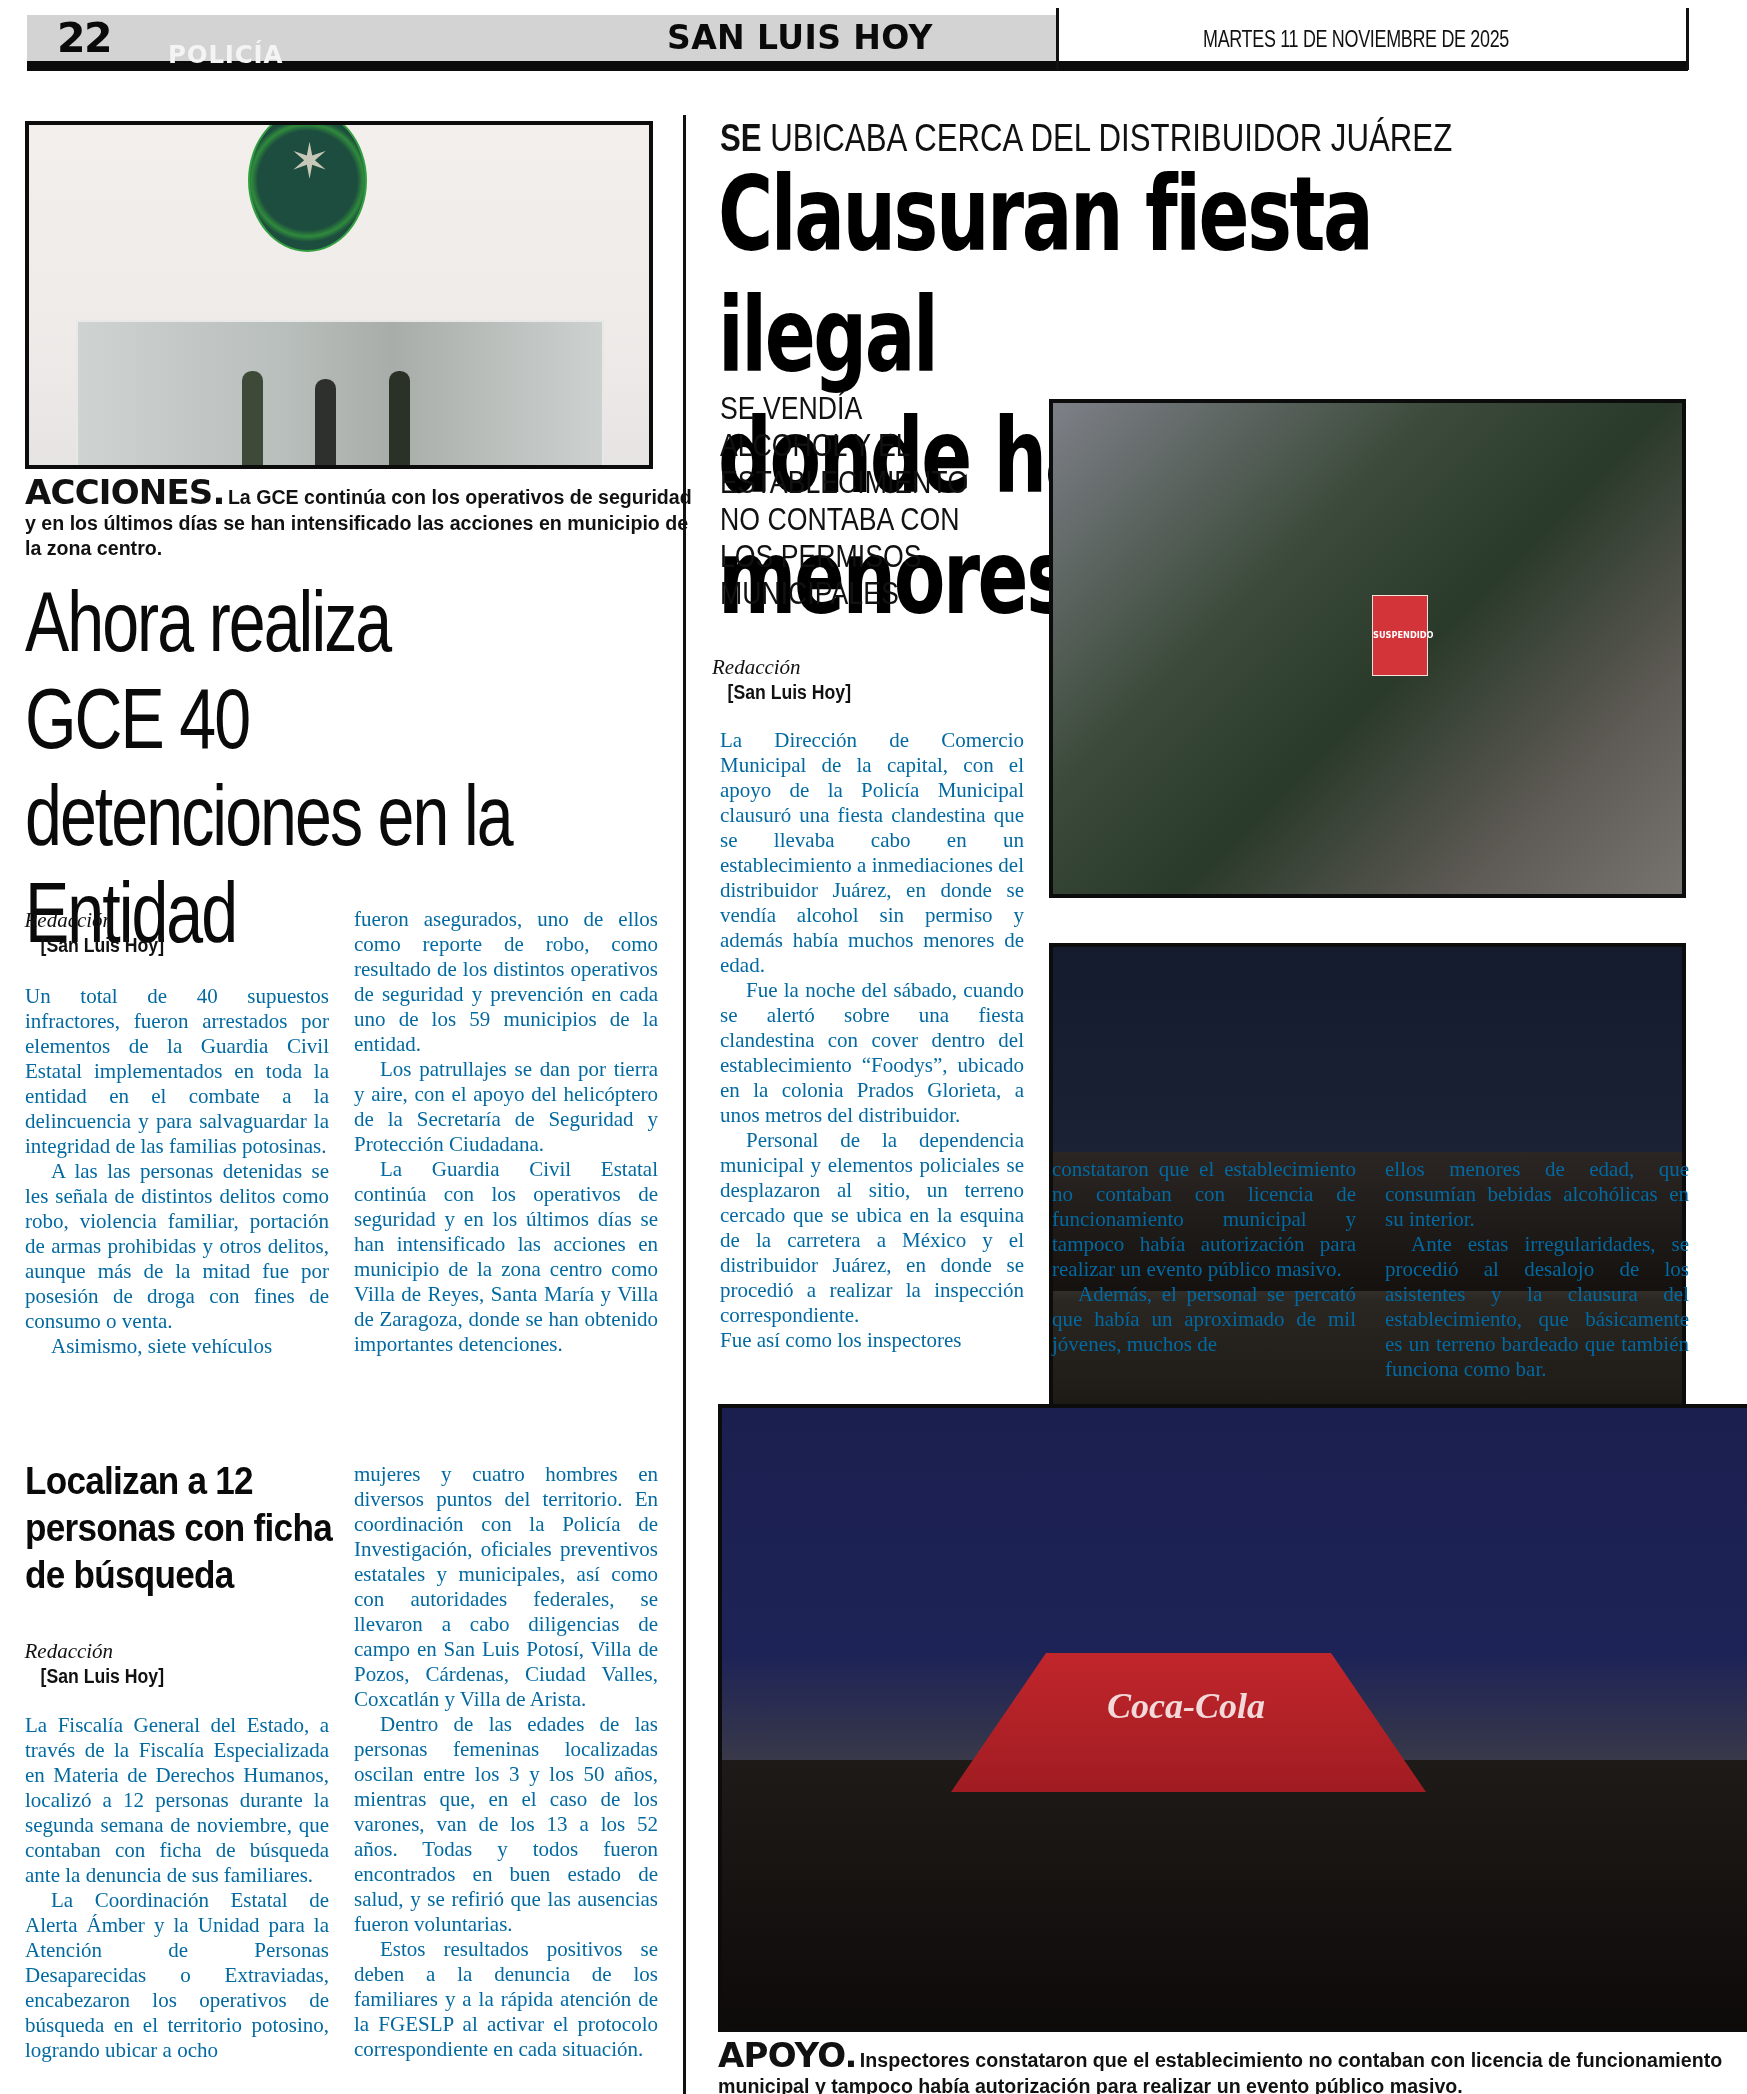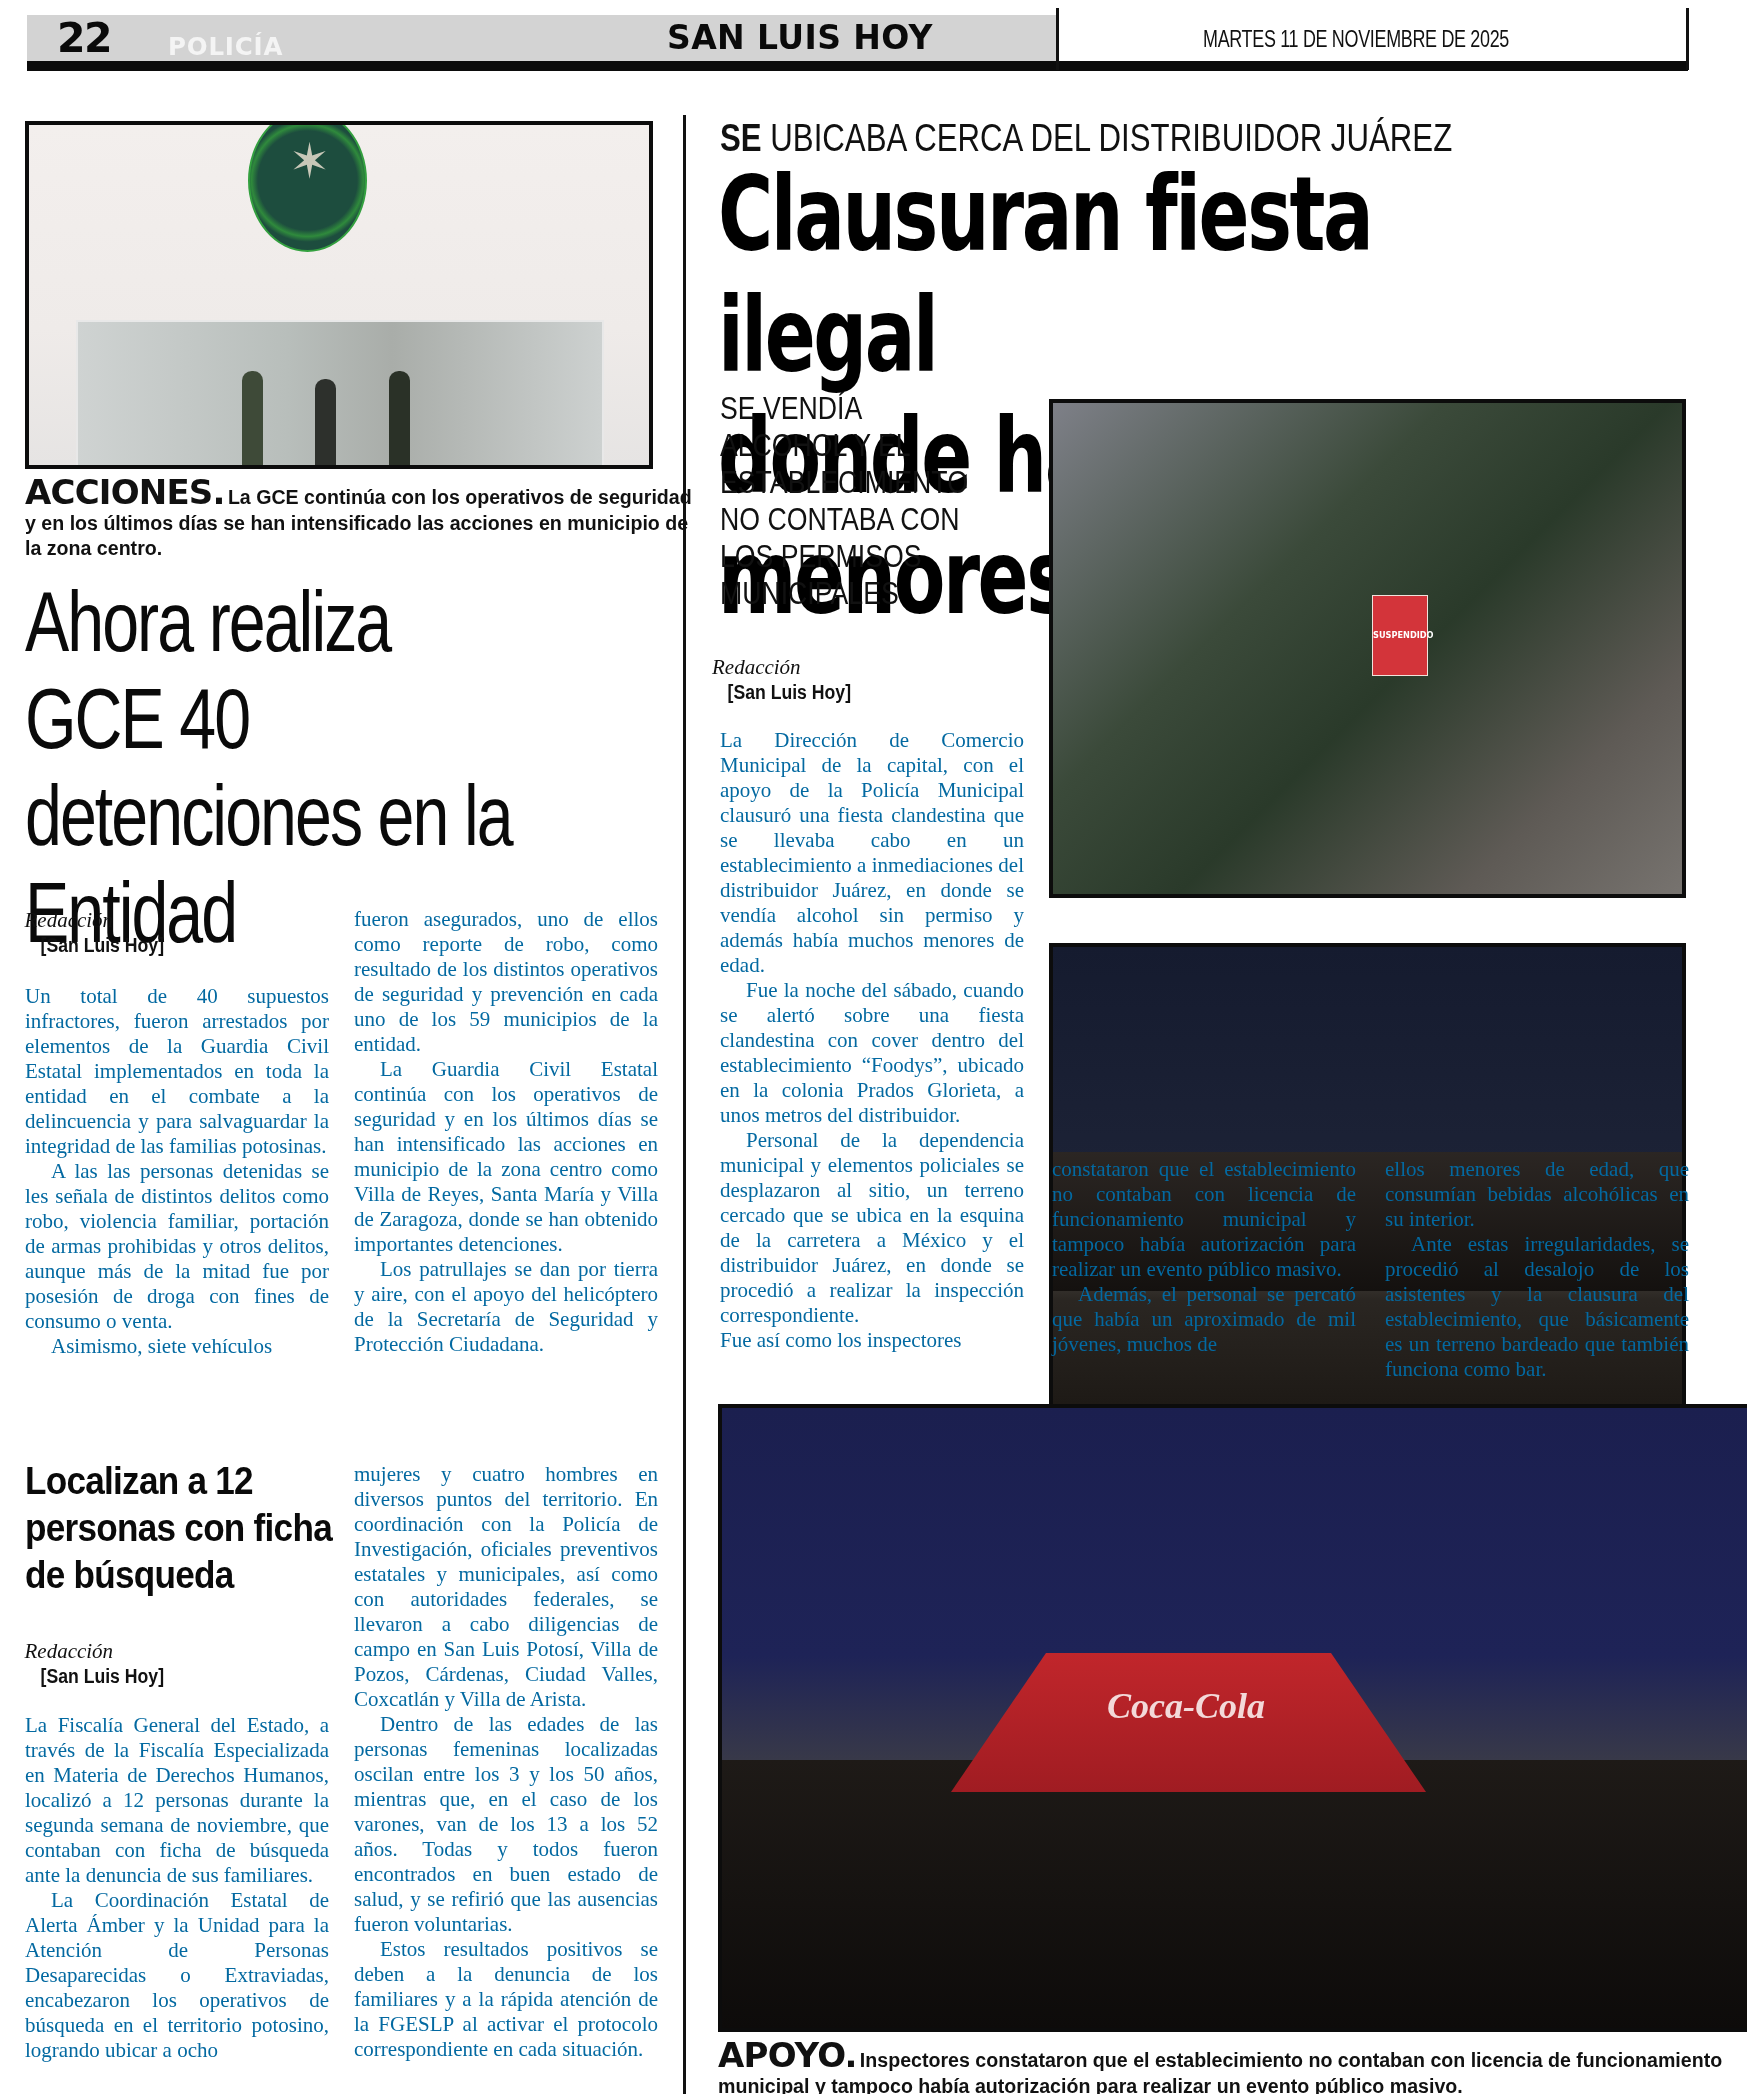--- a/index.html
+++ b/index.html
@@ -4,21 +4,21 @@
 <style>
   html,body{margin:0;padding:0;background:#fff;}
   body{width:1747px;height:2095px;position:relative;overflow:hidden;color:#111;font-family:"Liberation Serif",serif;}
   .abs{position:absolute;}
   
   .hdr-gray{left:27px;top:14.7px;width:1029px;height:46px;background:#d3d3d3;}
   .hdr-bar{left:27px;top:61px;width:1661px;height:9.8px;background:#0b0b0b;}
   .hdr-vline{left:1056px;top:8.2px;width:2.5px;height:62px;background:#111;}
   .hdr-rline{left:1686px;top:8.2px;width:2.5px;height:62px;background:#111;}
   .page-num{left:57px;top:18px;font:900 41px/41px "DejaVu Sans",sans-serif;letter-spacing:-1.6px;color:#0a0a0a;}
-  .section{left:168px;top:32px;font:700 24.5px/29.5px "DejaVu Sans",sans-serif;color:#f4f4f4;letter-spacing:0.8px;}
+  .section{left:168px;top:40px;font:700 24.5px/29.5px "DejaVu Sans",sans-serif;color:#f4f4f4;letter-spacing:0.8px;}
   .paper{left:667px;top:18px;font:900 33px/39px "DejaVu Sans",sans-serif;color:#0a0a0a;letter-spacing:0.4px;}
   .date{left:1203px;top:24.5px;font:400 23px/29.5px "Liberation Sans",sans-serif;transform:scaleX(0.78);transform-origin:left;color:#111;letter-spacing:-0.4px;}
   .col-divider{left:683px;top:115px;width:3.3px;height:1980px;background:#111;}
   
   .photo{border:4.1px solid #0c0c0c;box-sizing:border-box;overflow:hidden;}
   .p-gce{left:25px;top:121px;width:628px;height:348px;background:linear-gradient(#f3efed 0%,#efebe9 60%,#e6e4e3 100%);}
   .p-fence{left:1049px;top:399px;width:637px;height:499px;background:linear-gradient(135deg,#7e8088 0%,#3b4a3a 35%,#2a3a2a 55%,#5e5a55 80%,#77736f 100%);text-decoration:underline;}
   .p-crowd{left:1049px;top:779px;width:637px;height:345px;background:linear-gradient(#151b2f 0%,#1c2236 45%,#595650 60%,#2a2622 72%,#1a1612 100%);}
   .p-tent{left:718px;top:1404px;width:1143px;height:628px;background:linear-gradient(#1b1f4f 0%,#1e2357 40%,#3d3d46 60%,#2a2420 100%);}
   
@@ -95,22 +95,22 @@
   <div class="by-name">Redacción</div>
   <div class="by-org">[San Luis Hoy]</div>
 </div>
 <div class="abs col c-l1">
   <p class="noi">Un total de 40 supuestos infractores, fueron arrestados por elementos de la Guardia Civil Estatal implementados en toda la entidad en el combate a la delincuencia y para salvaguardar la integridad  de las familias potosinas.</p>
   <p>A las las personas detenidas se les señala de distintos delitos como robo, violencia familiar, portación  de armas prohibidas y otros delitos, aunque más de la mitad fue por posesión de droga con fines de consumo o venta.</p>
   <p>Asimismo, siete vehículos</p>
 </div>
 <div class="abs col c-l2">
   <p class="noi">fueron asegurados, uno de ellos como reporte de robo, como resultado de los distintos operativos de seguridad y prevención en cada uno de los 59 municipios de la entidad.</p>
+  <p>Los patrullajes se dan por tierra y aire, con el apoyo del helicóptero de la Secretaría de Seguridad y Protección Ciudadana.</p>
   <p>La Guardia Civil Estatal continúa con los operativos de seguridad y en los últimos días se han intensificado las acciones en municipio de la zona centro como Villa de Reyes, Santa María y Villa de Zaragoza, donde se han obtenido importantes detenciones.</p>
-  <p>Los patrullajes se dan por tierra y aire, con el apoyo del helicóptero de la Secretaría de Seguridad y Protección Ciudadana.</p>
 </div>
 
 <div class="abs h-left2">Localizan a 12 personas con ficha de búsqueda</div>
 <div class="abs byline by2">
   <div class="by-name">Redacción</div>
   <div class="by-org">[San Luis Hoy]</div>
 </div>
 <div class="abs col c-l3">
   <p class="noi">La Fiscalía General del Estado, a través de la Fiscalía Especializada en Materia de Derechos Humanos, localizó a 12 personas durante la segunda semana de noviembre, que contaban con ficha de búsqueda ante la denuncia de sus familiares.</p>
   <p>La Coordinación Estatal de Alerta Ámber y la Unidad para la Atención de Personas Desaparecidas o Extraviadas, encabezaron los operativos de búsqueda en el territorio potosino, logrando ubicar a ocho</p>

